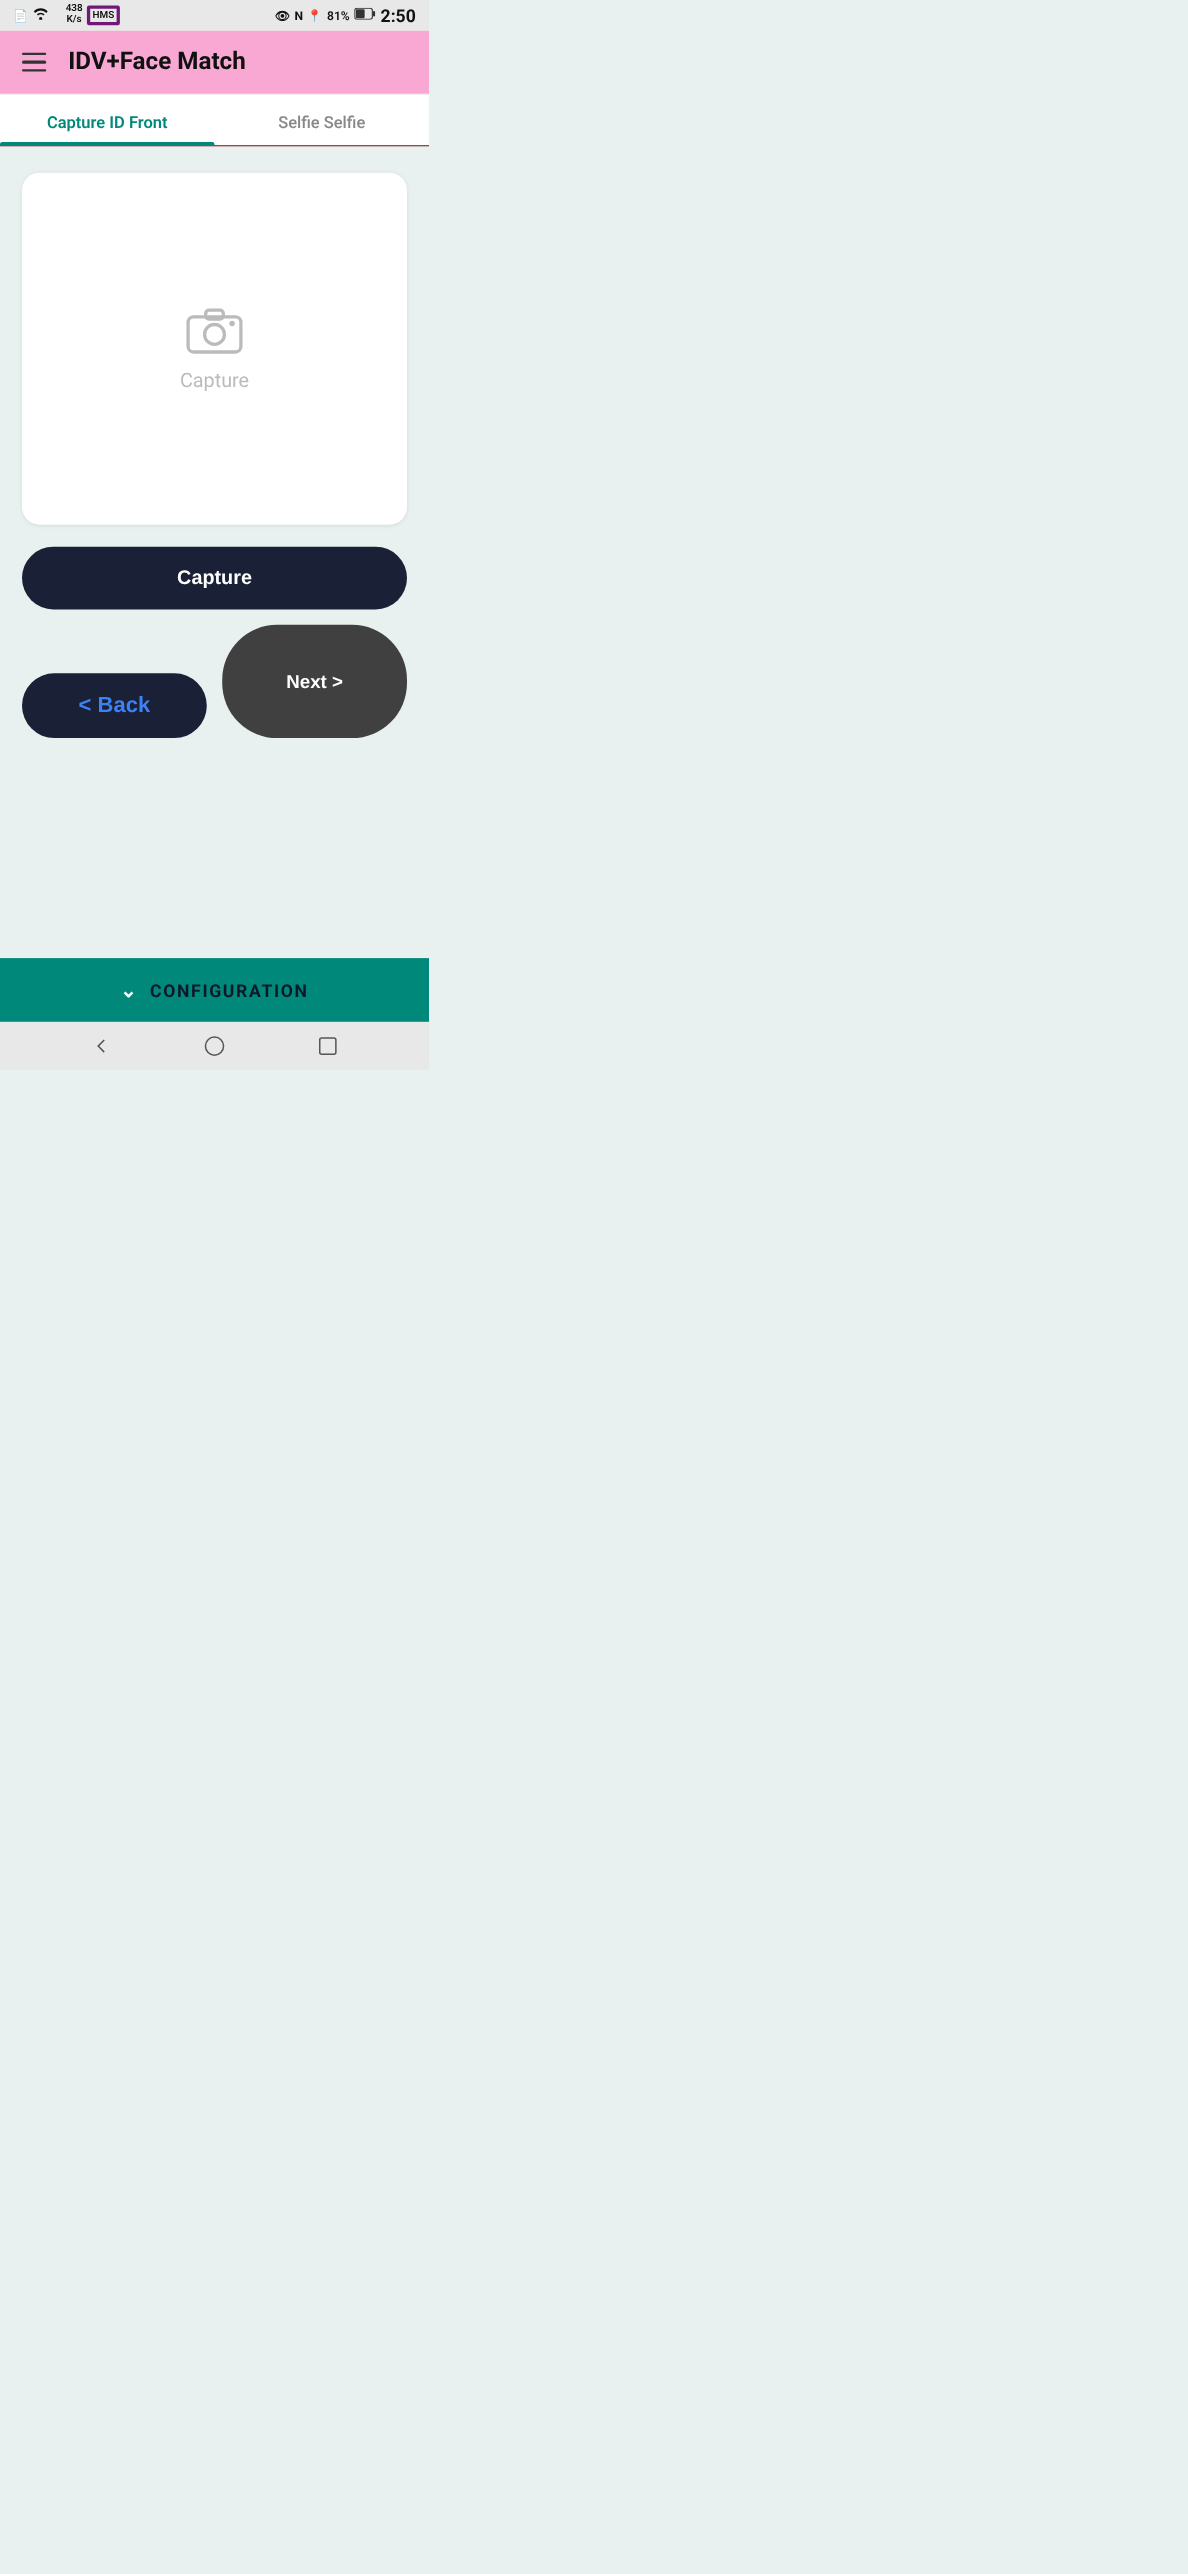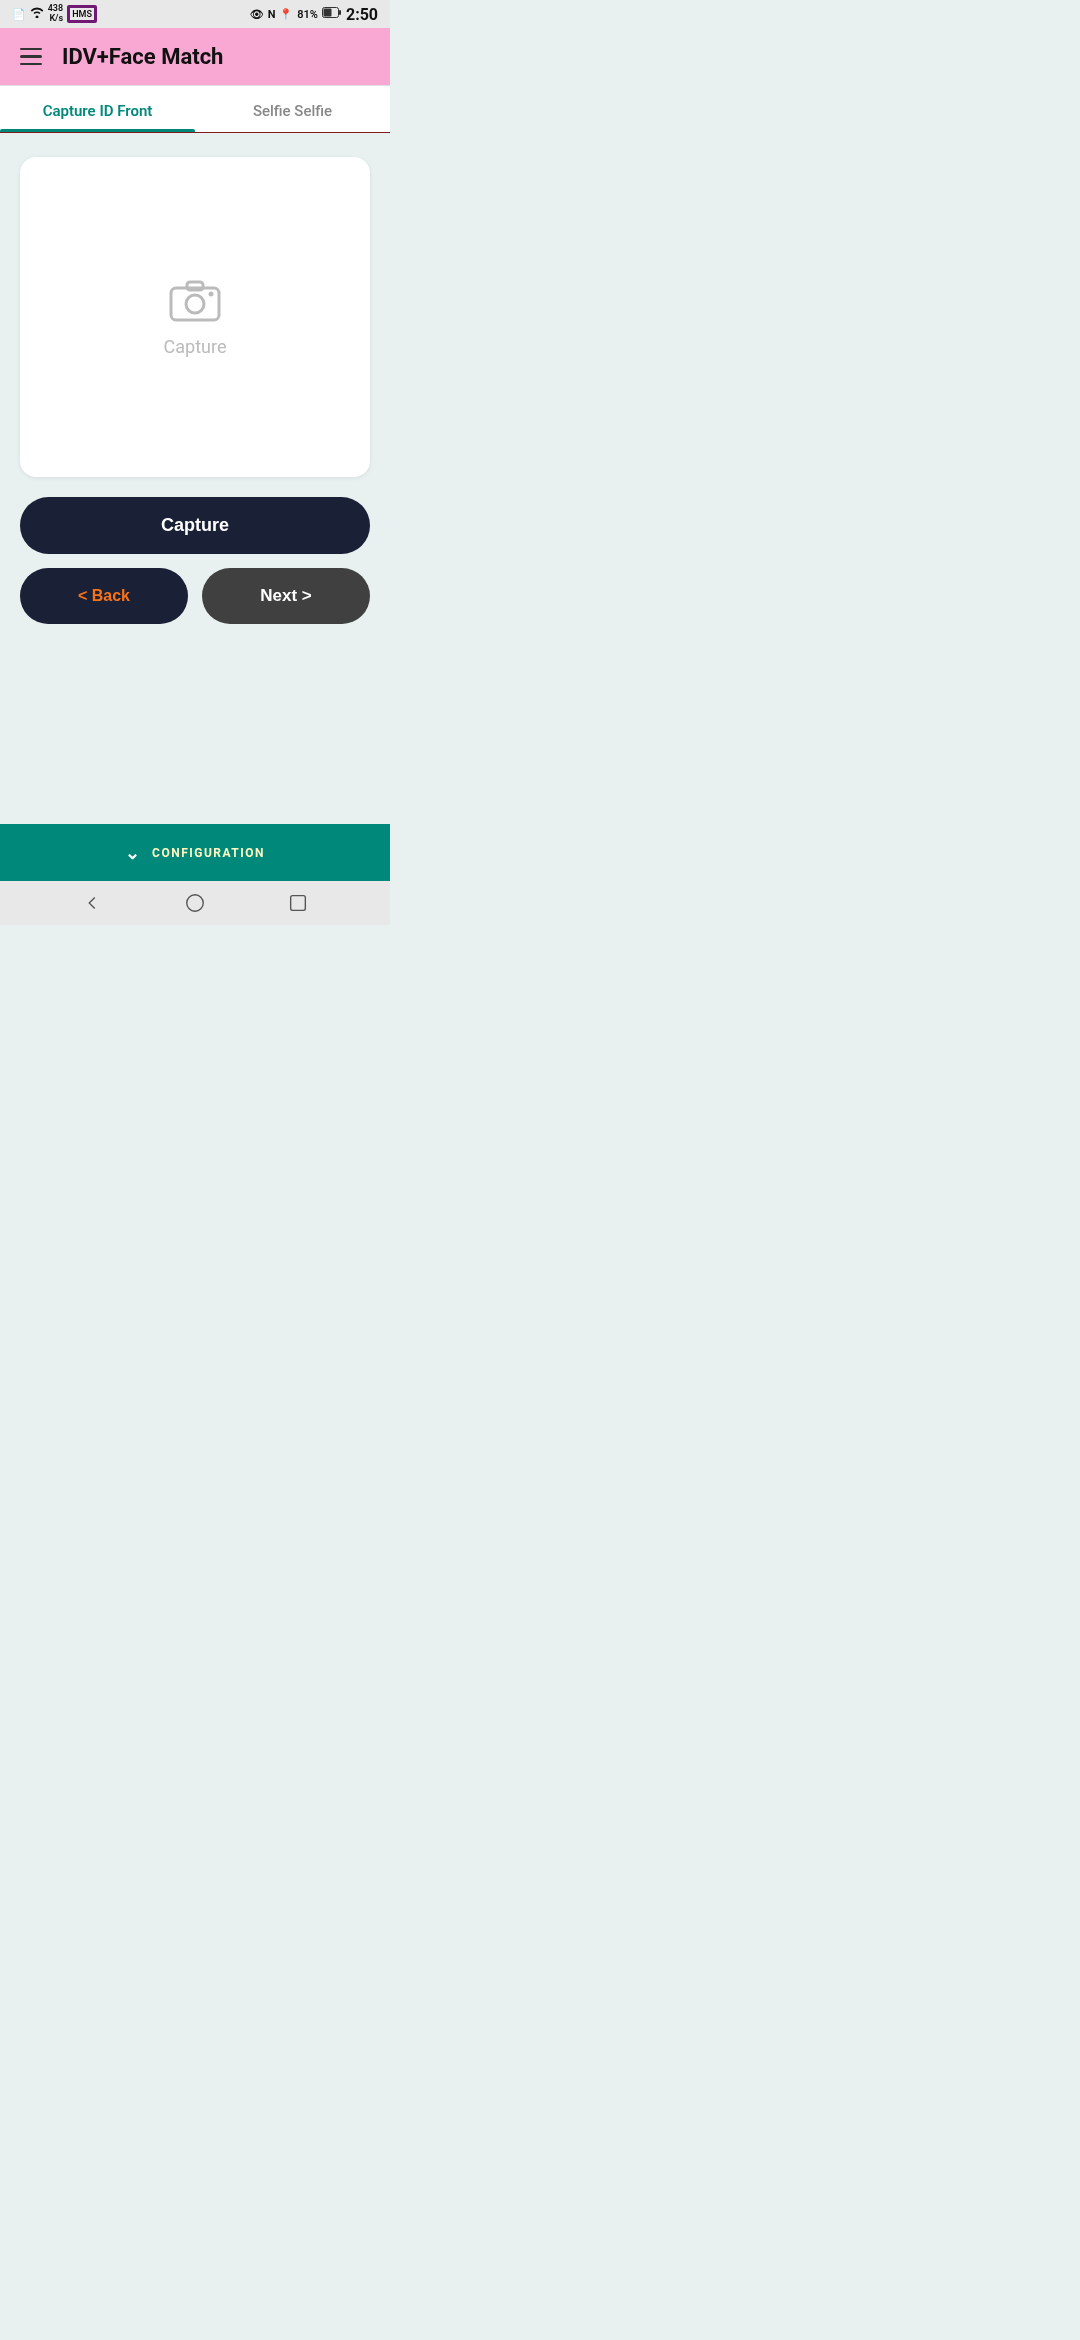--- a/index.html
+++ b/index.html
@@ -174,28 +174,29 @@
     }
 
     .btn-row {
       display: flex;
       gap: 14px;
     }
 
     .btn-back {
       flex: 1;
       background: #1a2035;
-      color: #f97316;
+      color: #3b82f6;
       border: none;
       border-radius: 50px;
       padding: 18px 0;
-      font-size: 16px;
+      font-size: 20px;
       font-weight: 600;
       cursor: pointer;
       text-align: center;
+      margin-top: 44px;
     }
 
     .btn-next {
       flex: 1;
       background: #404040;
       color: #ffffff;
       border: none;
       border-radius: 50px;
       padding: 18px 0;
       font-size: 17px;
@@ -215,22 +216,22 @@
       background: #00897b;
       padding: 18px 20px;
       display: flex;
       align-items: center;
       justify-content: center;
       gap: 12px;
       cursor: pointer;
     }
 
     .config-label {
-      color: #fef9c3;
-      font-size: 12px;
+      color: #0f172a;
+      font-size: 16px;
       font-weight: 700;
       letter-spacing: 1.5px;
     }
 
     .chevron-down {
       color: #ffffff;
       font-size: 18px;
       font-weight: 700;
     }
 
@@ -265,21 +266,21 @@
 <body>
 
 <div class="status-bar">
   <div class="status-left">
     <span style="font-size:11px;">📄</span>
     <span>
       <svg width="14" height="11" viewBox="0 0 14 11" fill="currentColor">
         <path d="M7 8.5a1.5 1.5 0 110 3 1.5 1.5 0 010-3zm-3.5-2.5a5 5 0 017 0l-1.1 1.1a3.5 3.5 0 00-4.8 0L3.5 6zm-2.8-2.8a8.5 8.5 0 0112.6 0L12.2 4.8a7 7 0 00-10.4 0L.7 2.7z"></path>
       </svg>
     </span>
-    <span style="font-size:9px; line-height:1.1; text-align:right;">438<br>K/s</span>
+    <span style="font-size:9px; line-height:1.1; text-align:center;margin-left:12px;">438<br>K/s</span>
     <span style="font-size:9px; border: 3px solid #701a75; padding:1px 2px; border-radius:2px;">HMS</span>
   </div>
   <div class="status-right">
     <span>👁</span>
     <span style="font-weight:700; font-size:11px;">N</span>
     <span>📍</span>
     <span style="font-size:11px;">81%</span>
     <span>
       <svg width="20" height="11" viewBox="0 0 20 11" fill="none">
         <rect x="0.5" y="0.5" width="16" height="10" rx="2" stroke="#333" stroke-width="1"></rect>

